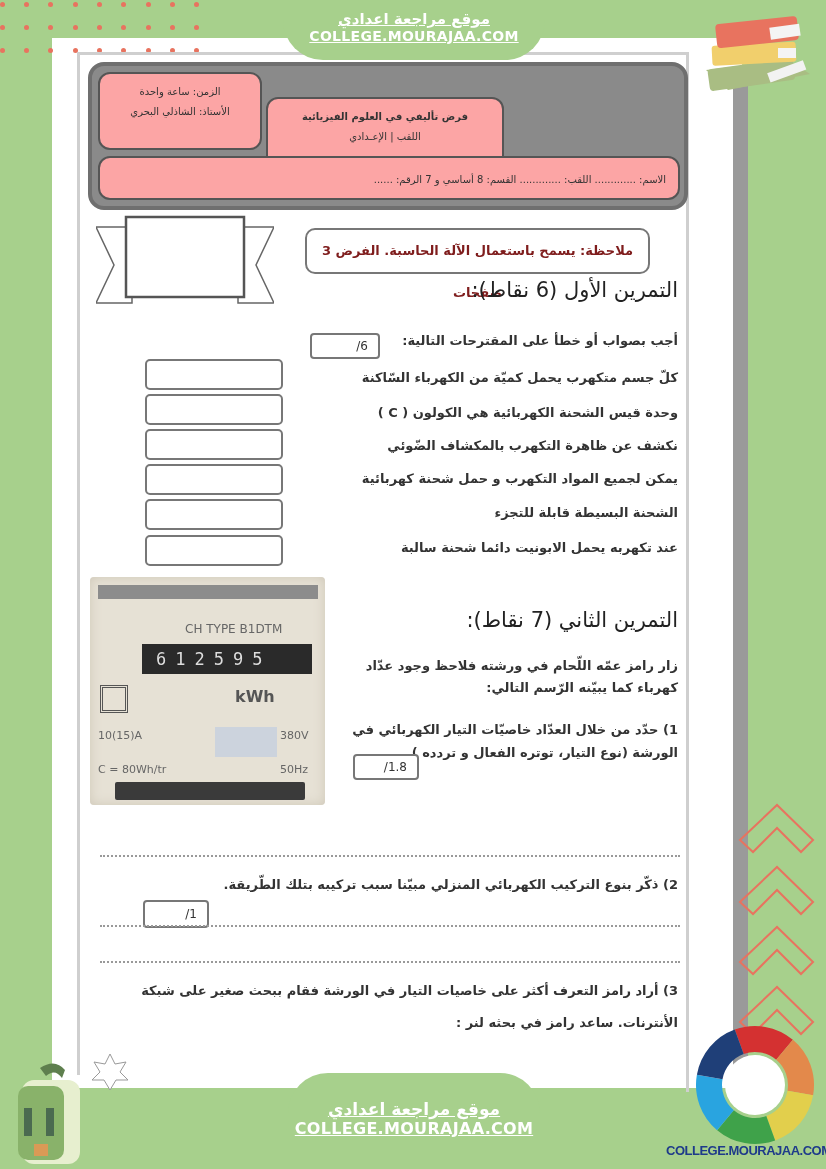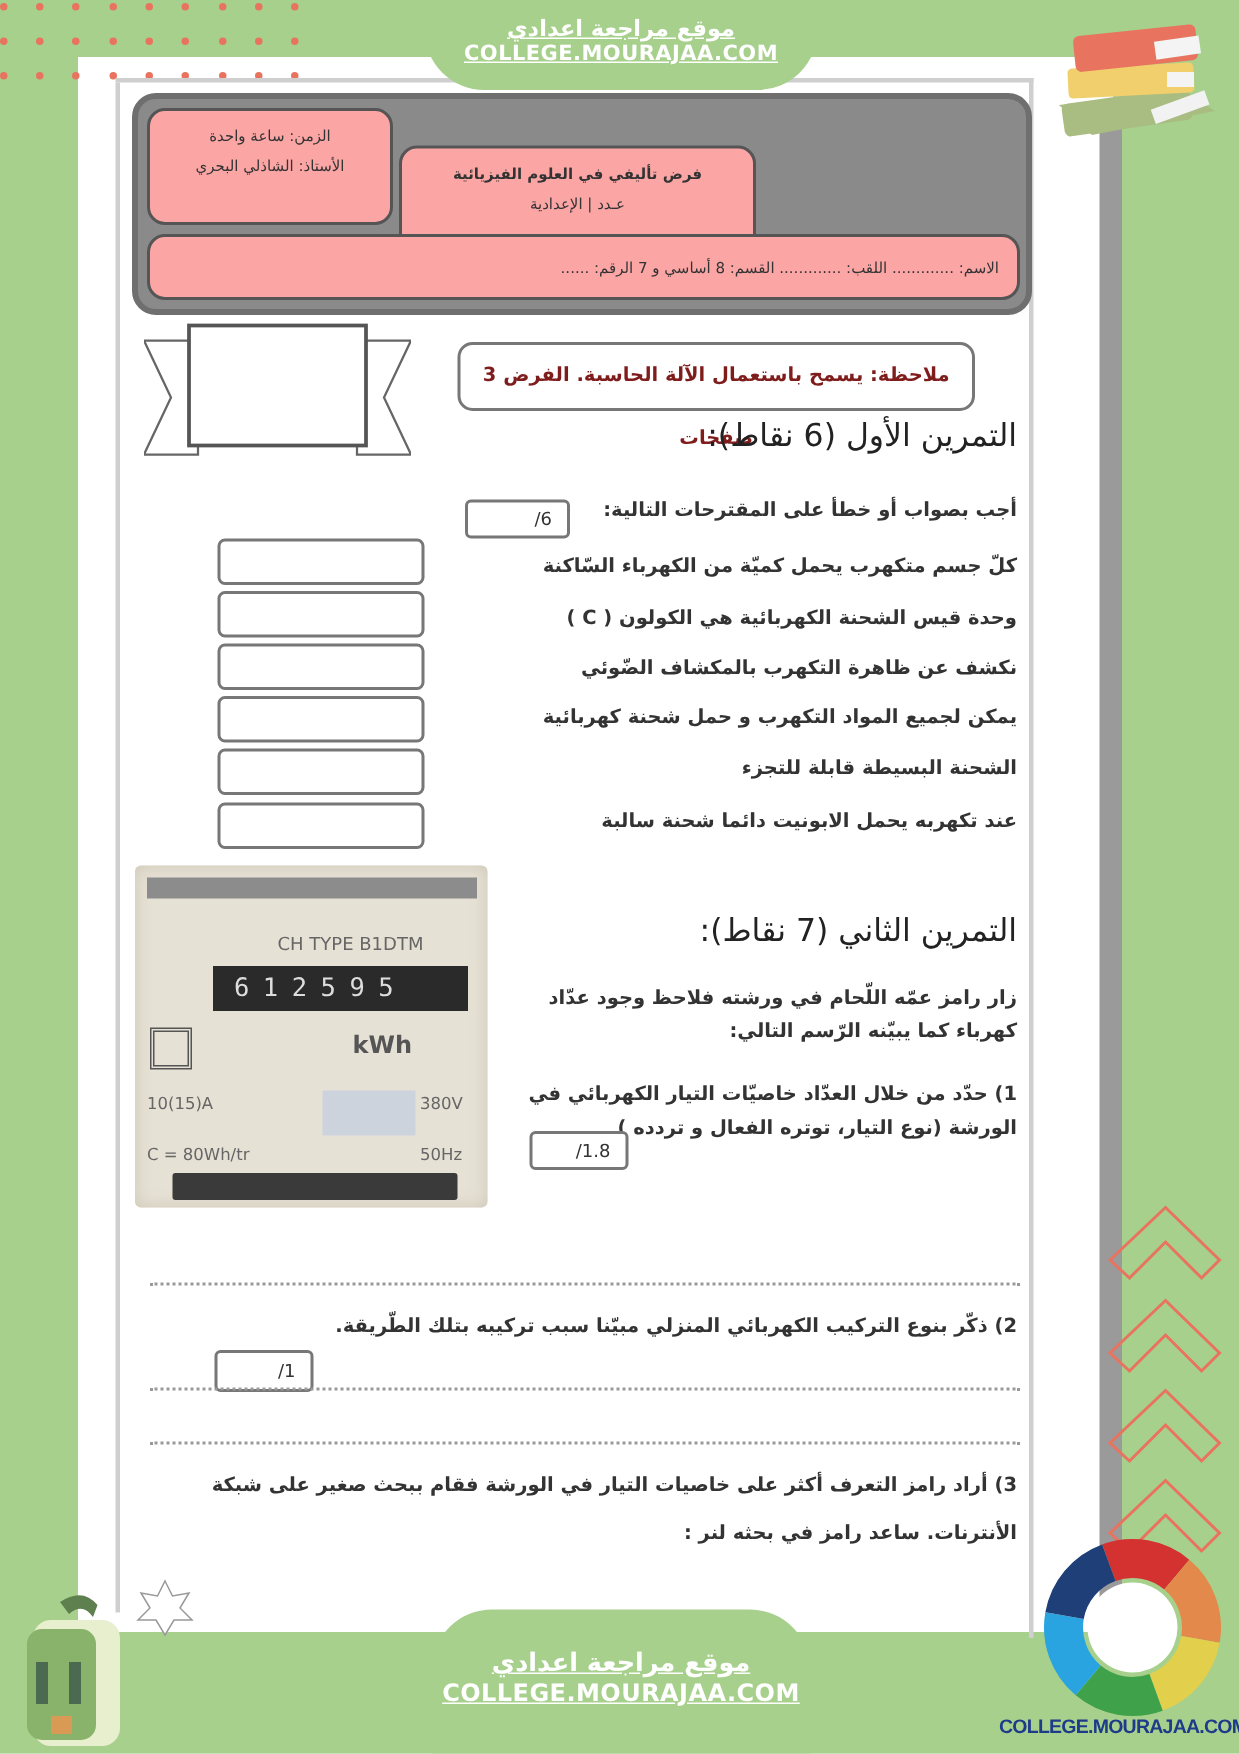--- a/index.html
+++ b/index.html
@@ -95,21 +95,21 @@
   <rect x="70" y="54" width="38" height="10" fill="#f2f2f2" transform="rotate(-20 90 60)"></rect>
   <rect x="14" y="32" width="84" height="20" rx="3" fill="#f1cf6c" transform="rotate(-3 50 42)"></rect>
   <rect x="80" y="36" width="18" height="10" fill="#f4f4f4"></rect>
   <rect x="18" y="8" width="82" height="24" rx="4" fill="#e8735f" transform="rotate(-6 60 20)"></rect>
   <rect x="72" y="14" width="30" height="12" fill="#f4f4f4" transform="rotate(-8 85 20)"></rect>
 </svg>
 
 <div class="header-frame">
   <div class="hbox hb-mid">
     <div style="font-weight:bold">فرض تأليفي في العلوم الفيزيائية</div>
-    <div>عـدد | الإعدادية</div>
+    <div>اللقب | الإعـدادي</div>
   </div>
   <div class="hbox hb-left">
     <div>الزمن: ساعة واحدة</div>
     <div>الأستاذ: الشاذلي البحري</div>
   </div>
   <div class="hbox hb-name">الاسم: ............. اللقب: ............. القسم: 8 أساسي و 7 الرقم: ......</div>
 </div>
 
 <svg class="ribbon" viewBox="0 0 178 95">
   <path d="M0 12 L36 12 L36 88 L0 88 L18 50 Z" fill="#fff" stroke="#666" stroke-width="1.5"></path>

